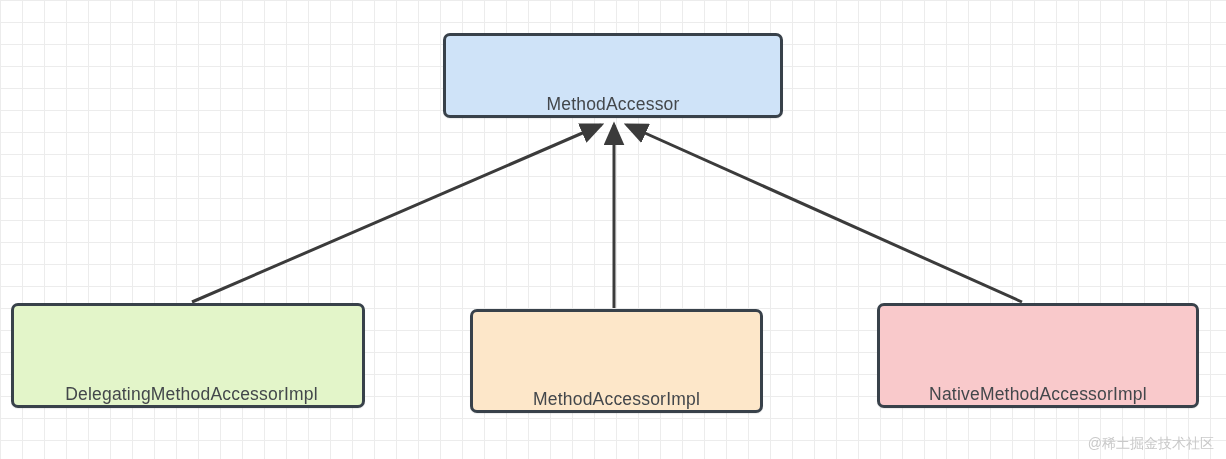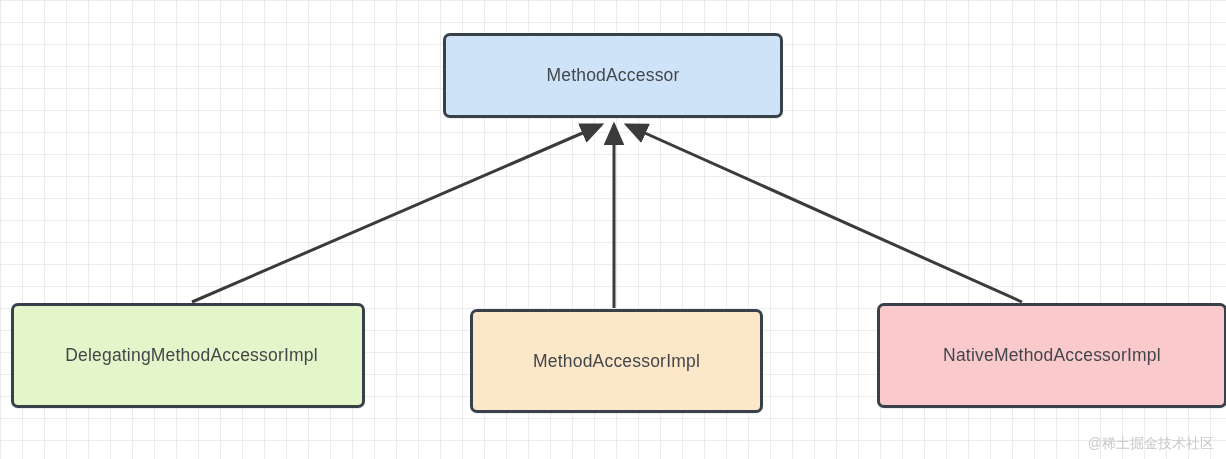--- a/index.html
+++ b/index.html
@@ -25,31 +25,31 @@
     width: 1226px;
     height: 459px;
     pointer-events: none;
   }
   .node {
     position: absolute;
     box-sizing: border-box;
     border: 3px solid #38414a;
     border-radius: 7px;
     display: flex;
-    align-items: center;
+    align-items: flex-end;
     justify-content: center;
     font-size: 17.5px;
     color: #43474b;
     letter-spacing: 0.2px;
     box-shadow: 0 1px 1px rgba(0,0,0,0.08);
   }
   .node-parent   { left: 443px; top: 33px;  width: 340px; height: 85px;  background: #cfe3f8; }
   .node-green    { left: 11px;  top: 303px; width: 354px; height: 105px; background: #e3f5c9; padding-left: 7px; }
   .node-orange   { left: 470px; top: 309px; width: 293px; height: 104px; background: #fde7c9; }
-  .node-pink     { left: 877px; top: 303px; width: 350px; height: 105px; background: #f9c9cb; }
+  .node-pink     { left: 877px; top: 303px; width: 322px; height: 105px; background: #f9c9cb; }
   .watermark {
     position: absolute;
     right: 12px;
     bottom: 6px;
     font-size: 14px;
     color: #c9c9c9;
     user-select: none;
   }
 </style>
 </head>

